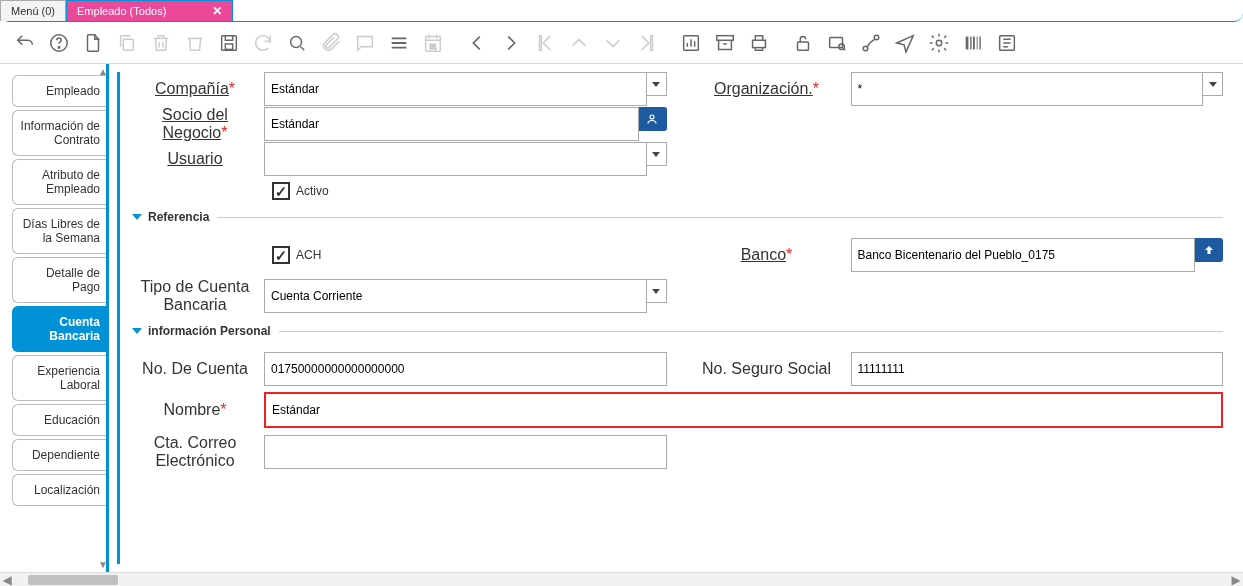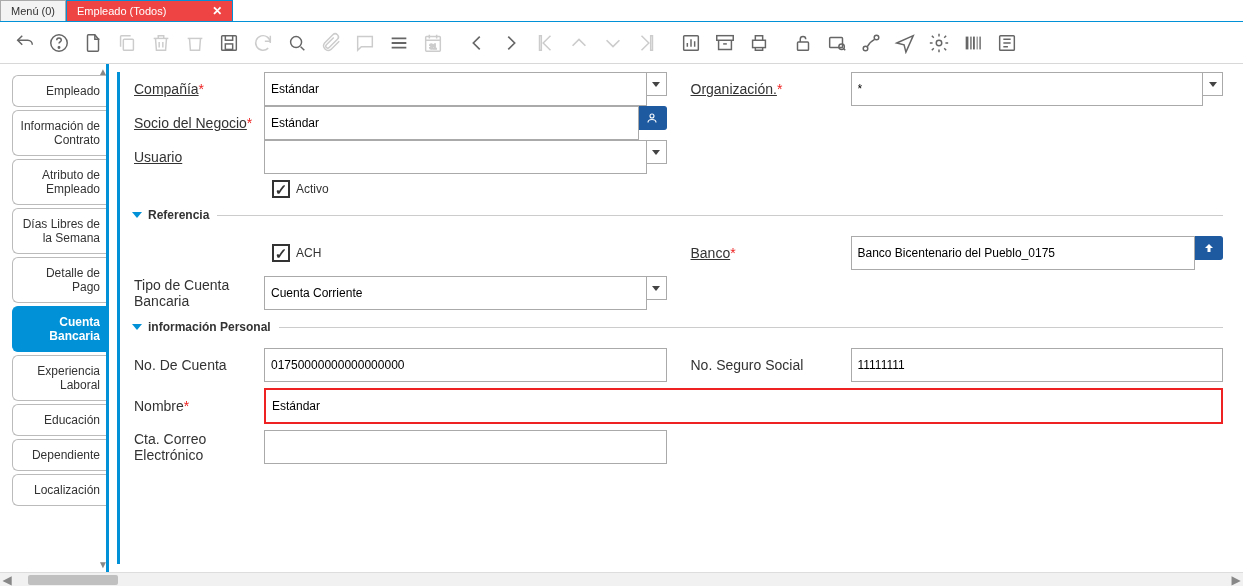--- a/index.html
+++ b/index.html
@@ -1,42 +1,42 @@
 <!DOCTYPE html>
 <html><head>
 <meta charset="utf-8">
 <style>
 * { margin: 0; padding: 0; box-sizing: border-box; font-family: Arial, sans-serif; }
 body { background: #fff; font-size: 12px; color: #333; width: 1243px; height: 586px; overflow: hidden; position: relative; }
 
 
-.tab-bar { display: flex; height: 22px; border-bottom: 1px solid #0091d6; }
+.tab-bar { display: flex; height: 22px; border-bottom: 1px solid #0091d6; border-radius: 9px; }
 .tab { padding: 3px 10px; border: 1px solid #aaa; border-bottom: none; background: #f3f3f3; font-size: 11px; display: flex; align-items: center; gap: 6px; cursor: pointer; }
-.tab.active { background: #ef4444; color: #fff; border-color: #0091d6; gap: 46px; }
+.tab.active { background: #ec4899; color: #fff; border-color: #0091d6; gap: 46px; }
 .tab-close { font-size: 12px; font-weight: bold; }
 
 
 .toolbar { height: 42px; display: flex; align-items: center; padding: 0 8px; border-bottom: 1px solid #d8d8d8; gap: 0; }
 .tool-btn { width: 34px; height: 34px; display: flex; align-items: center; justify-content: center; cursor: pointer; color: #666; }
 .tool-btn svg { width: 22px; height: 22px; }
 .tool-btn.disabled { color: #ccc; }
 
 
 .main { display: flex; height: calc(586px - 22px - 42px - 14px); }
 .sidebar { width: 106px; background: #fff; overflow-y: hidden; position: relative; }
 .sidebar-inner { padding-top: 8px; }
 .side-tab { border: 1px solid #bbb; border-radius: 6px 0 0 6px; border-right: none; padding: 8px 6px; margin: 3px 0 3px 12px; text-align: right; font-size: 12px; color: #333; cursor: pointer; min-height: 28px; display: flex; align-items: center; justify-content: flex-end; }
 .side-tab.active { background: #0091d6; color: #fff; border-color: #0091d6; font-weight: bold; }
 
 .content { flex: 1; border-left: 3px solid #0091d6; padding: 8px 20px 8px 8px; overflow-y: auto; }
 .content-inner { border-left: 3px solid #0091d6; padding-left: 14px; min-height: 100%; }
 
 .form-row { display: flex; margin-bottom: 6px; gap: 24px; }
 .form-col { display: flex; align-items: center; flex: 1; }
-.form-label { width: 130px; text-align: left; padding-right: 8px; font-size: 14px; color: #333; }
+.form-label { width: 130px; text-align: center; padding-right: 8px; font-size: 16px; color: #333; }
 .form-label .req { color: #e22; }
 .form-label .udl { text-decoration: underline; }
 .form-control { flex: 1; display: flex; }
 .form-input { border: 1px solid #aaa; height: 24px; padding: 16px 6px; font-size: 12px; flex: 1; background: #fff; }
 .form-input.hl { border: 2px solid #e22; }
 .dd-btn { width: 20px; height: 24px; border: 1px solid #aaa; border-left: none; display: flex; align-items: center; justify-content: center; background: #fff; cursor: pointer; }
 .dd-btn.blue { background: #1e5aa0; color: #fff; border-color: #1e5aa0; width: 28px; border-radius: 0 3px 3px 0; }
 .chevron-down::after { content: ""; display: block; width: 0; height: 0; border-left: 4px solid transparent; border-right: 4px solid transparent; border-top: 5px solid #444; }
 .check-row { display: flex; align-items: center; margin-left: 138px; margin-bottom: 2px; gap: 6px; }
 .checkbox { width: 18px; height: 18px; border: 2px solid #333; display: flex; align-items: center; justify-content: center; }

